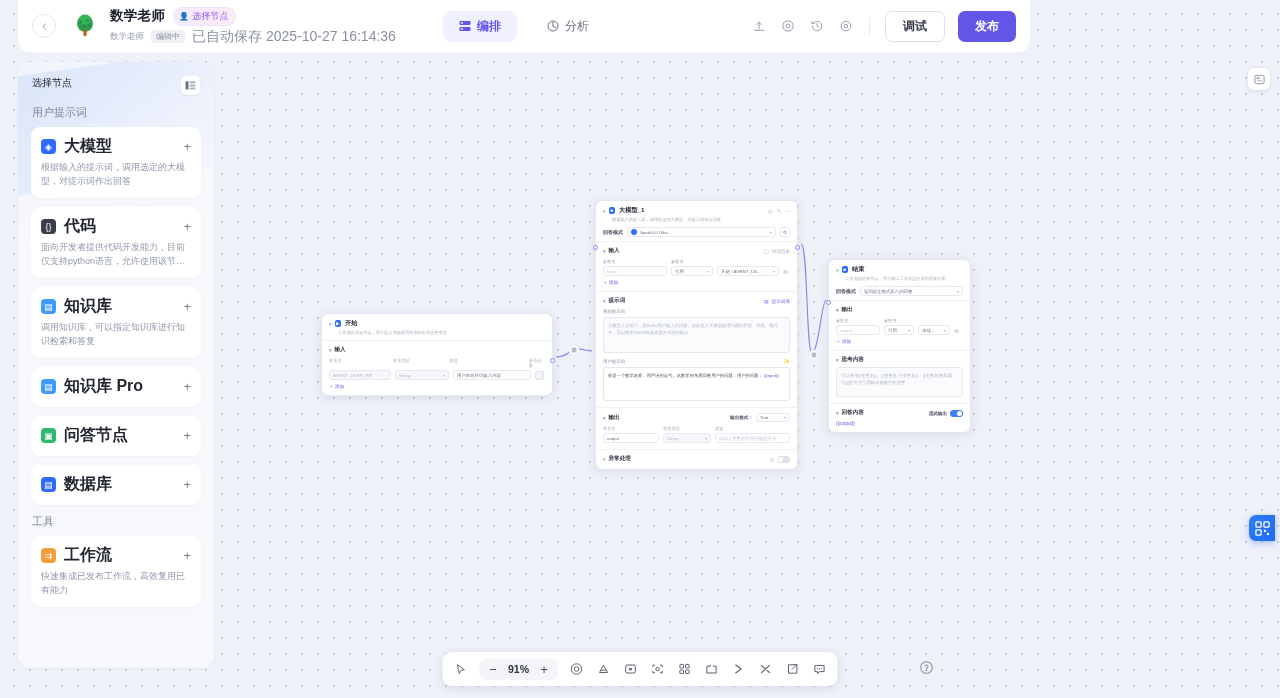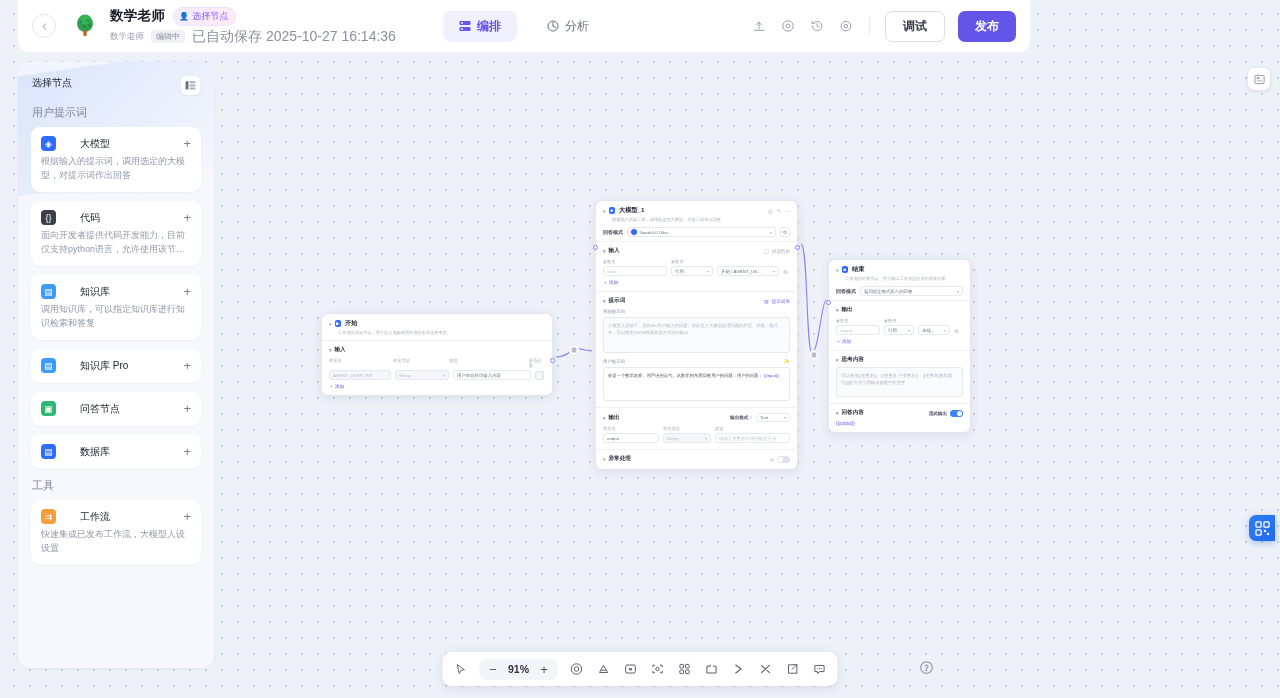--- a/index.html
+++ b/index.html
@@ -99,21 +99,21 @@
     background: #fff; border-radius: 9px; padding: 9px 10px 10px 10px;
     margin-bottom: 9px; cursor: pointer;
     box-shadow: 0 1px 2px rgba(40,50,90,.05);
   }
   .nc-row { display: flex; align-items: center; }
   .nc-ico {
     width: 15px; height: 15px; border-radius: 4px; flex: none;
     display: flex; align-items: center; justify-content: center;
     font-size: 9px; color: #fff;
   }
-  .nc-name { margin-left: 24px; font-size: 10px; font-weight: normal; color: #22262f; }
+  .nc-name { margin-left: 8px; font-size: 16px; font-weight: bold; color: #22262f; }
   .nc-plus { margin-left: auto; color: #7b818f; font-size: 13px; line-height: 1; }
   .nc-desc { margin-top: 4px; font-size: 9px; line-height: 1.5; color: #9199aa;
              display: -webkit-box; -webkit-line-clamp: 2; -webkit-box-orient: vertical; overflow: hidden; }
   
   .flow-node {
     position: absolute; background: #fff; border-radius: 7px;
     box-shadow: 0 2px 10px rgba(35,45,85,.10);
     z-index: 10; font-size: 5.4px; color: #3c4252;
     border: 1px solid rgba(225,228,238,.9);
   }
@@ -331,21 +331,21 @@
               <span class="nc-plus">+</span>
             </div>
           </div>
           <div class="lp-group">工具</div>
           <div class="node-card">
             <div class="nc-row">
               <span class="nc-ico" style="background:#f59e3c">⇉</span>
               <span class="nc-name">工作流</span>
               <span class="nc-plus">+</span>
             </div>
-            <div class="nc-desc">快速集成已发布工作流，大模型人设设置</div>
+            <div class="nc-desc">快速集成已发布工作流，高效复用已有能力</div>
           </div>
         </div>
     </div>
   </div>
 
   <div class="flow-node" id="node-start" style="left:321px; top:313px; width:232px;">
     <div class="fn-header">
       <div class="fn-hrow">
         <span class="fn-caret">▾</span>
         <span class="fn-dot" style="background:#2f6bff">▶</span>

